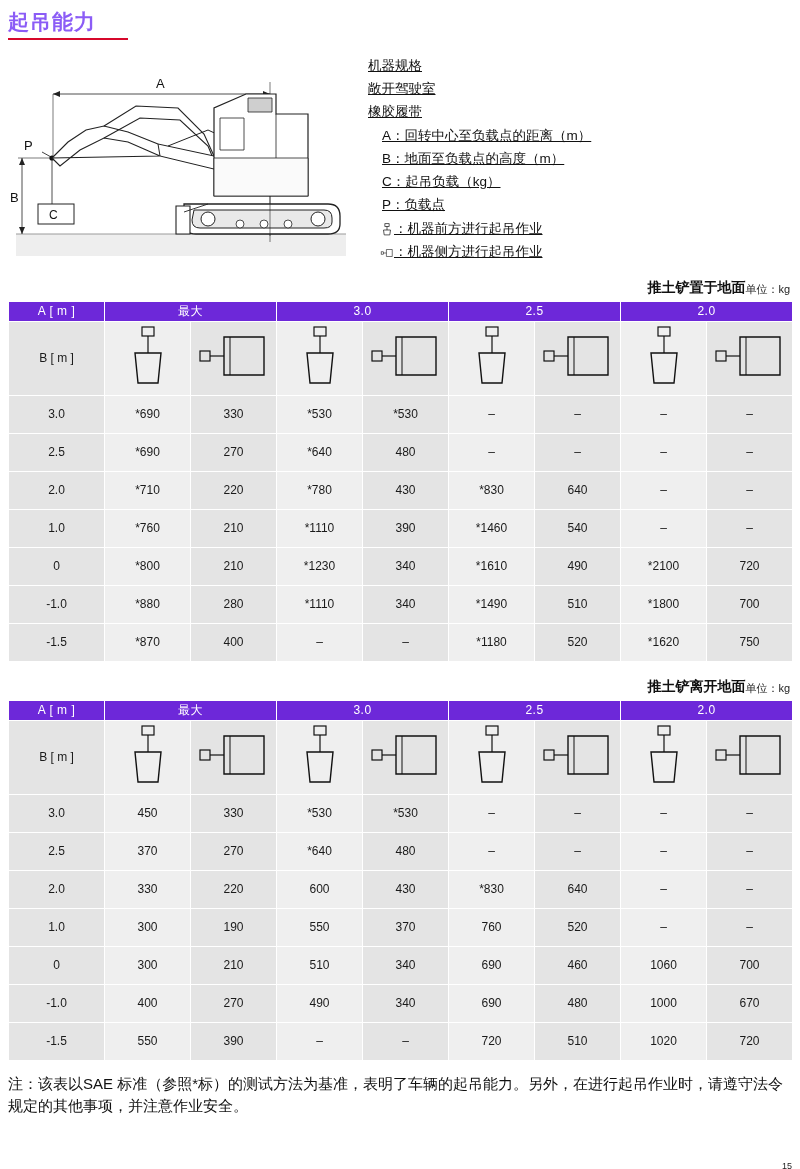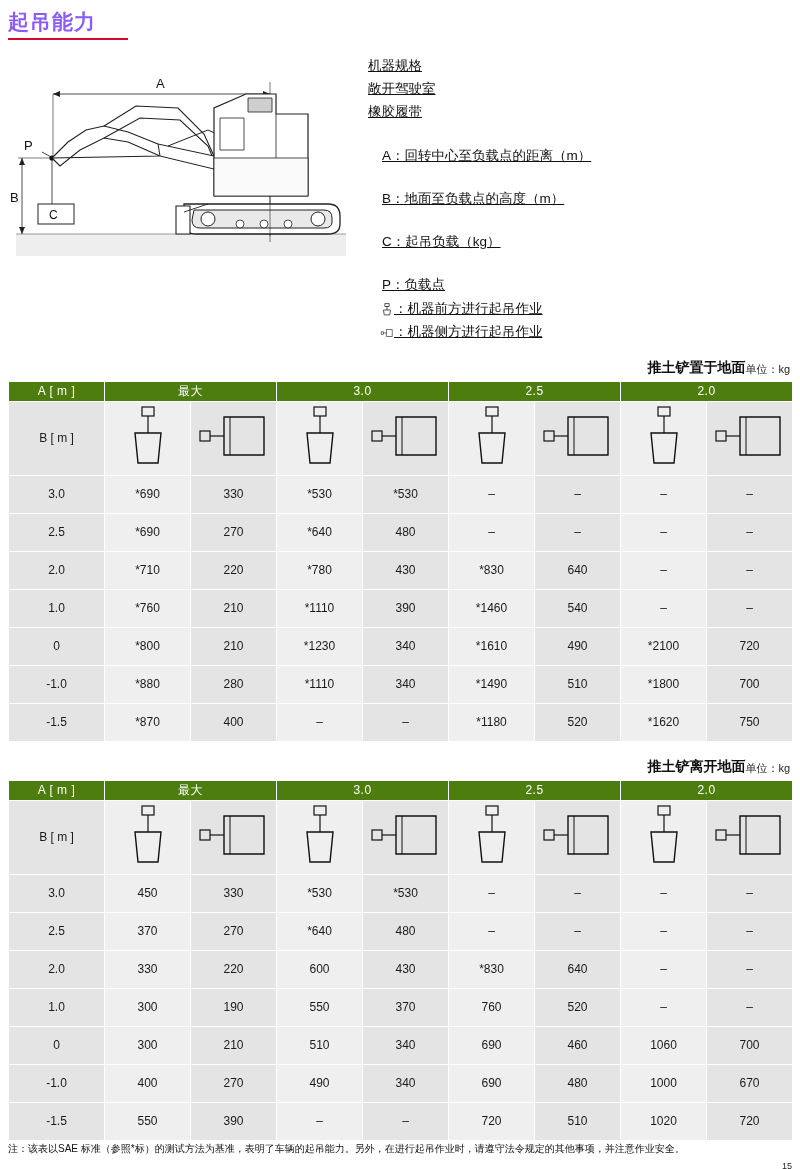--- a/index.html
+++ b/index.html
@@ -44,21 +44,21 @@
 
   .specs {
     margin-left: 10px;
     padding-top: 8px;
     font-size: 13.5px;
     line-height: 1.72;
     color: #111;
     text-decoration: underline;
   }
   .specs div { white-space: nowrap; }
-  .specs .indent { padding-left: 14px; margin-top: 20px; }
+  .specs .indent { padding-left: 14px; }
   .specs .with-icon { display: flex; align-items: flex-end; }
   .specs .with-icon .ic { width: 26px; display:flex; justify-content:flex-start; padding-left:12px; }
 
   
   .tbl-head-row {
     display: flex;
     align-items: flex-end;
     justify-content: flex-end;
     margin-top: 16px;
   }
@@ -73,42 +73,42 @@
   }
   table.lift td, table.lift th {
     border: 1px solid #ffffff;
     text-align: center;
     vertical-align: middle;
     font-size: 12px;
     font-weight: normal;
     color: #1a1a1a;
   }
   .hdr {
-    background: #4d7c0f;
+    background: #6d28d9;
     color: #ffffff !important;
     font-weight: bold;
     height: 20px;
     font-size: 12px;
     letter-spacing: 0.5px;
   }
   .col-b { width: 96px; }
   .datacol { width: 86px; }
 
   .iconrow td { height: 74px; }
   .rowlabel { background: #e4e4e4; }
   .cell-a { background: #efefef; }
   .cell-b { background: #e4e4e4; }
   .icon-bg-a { background: #efefef; }
   .icon-bg-b { background: #e4e4e4; }
 
   .bm { font-size: 12px; }
 
   .note {
-    margin-top: 0;
-    font-size: 10px;
+    margin-top: 12px;
+    font-size: 15px;
     line-height: 1.5;
     color: #111;
   }
 
   .pageno {
     position: absolute;
     right: 8px;
     bottom: 6px;
     font-size: 9px;
     color: #222;

